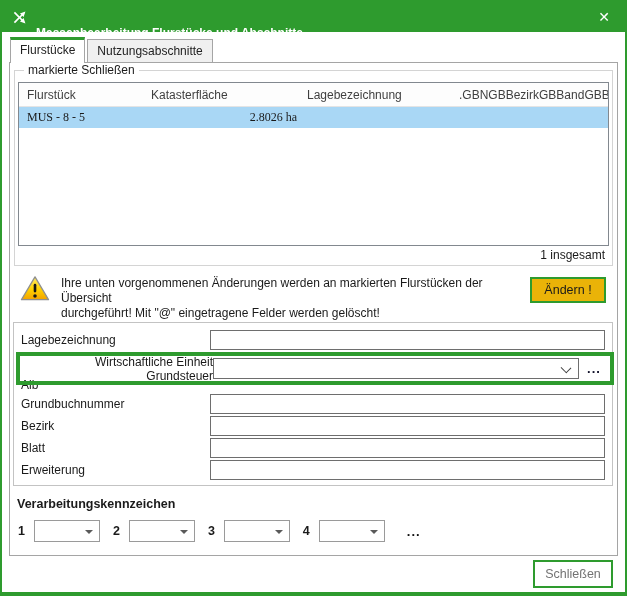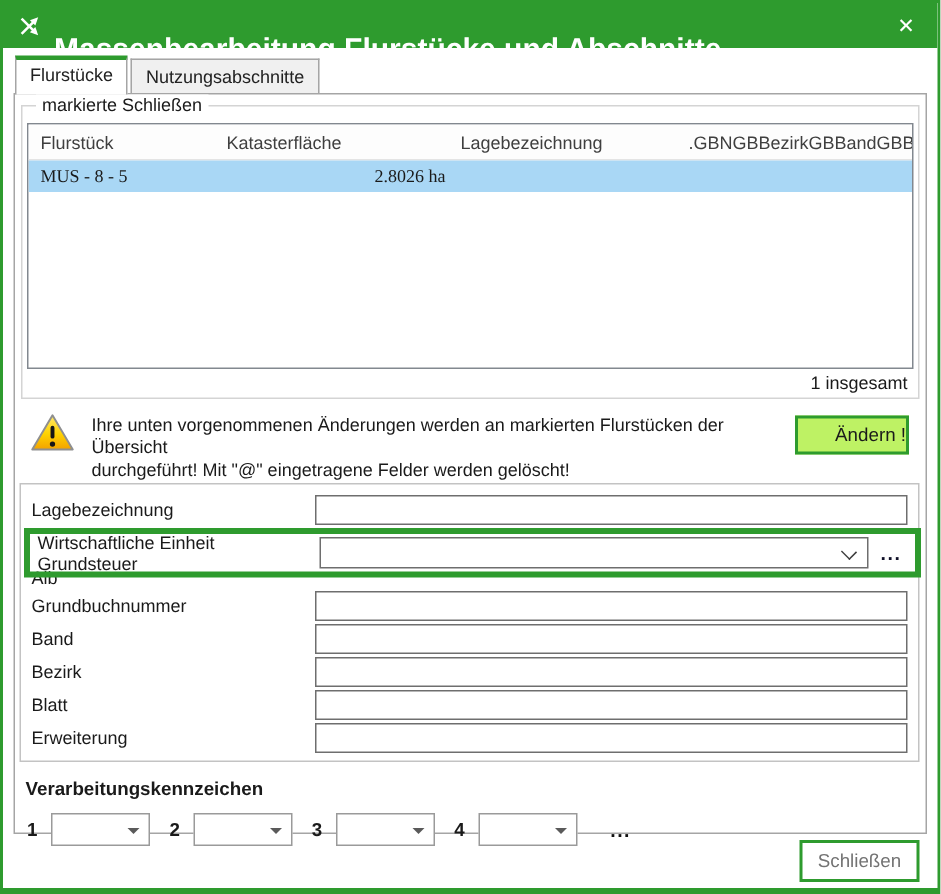--- a/index.html
+++ b/index.html
@@ -12,21 +12,21 @@
   *{box-sizing:border-box;margin:0;padding:0;}
   body{background:#cfcfcf;font-family:"Liberation Sans",sans-serif;}
   .window{
     width:627px;height:596px;background:#fff;position:relative;
     border:2px solid var(--green);border-bottom-width:4px;
     font-size:12px;color:#1a1a1a;overflow:hidden;
   }
   
   .titlebar{height:30px;background:var(--green);display:flex;align-items:center;padding:0 9px;gap:8px;}
   .titlebar .app-icon{width:17px;height:17px;flex:none;}
-  .titlebar .title{color:#fff;font-weight:bold;font-size:20px;flex:1;white-space:nowrap;margin-top:32px;}
+  .titlebar .title{color:#fff;font-weight:bold;font-size:12px;flex:1;white-space:nowrap;margin-top:32px;}
   .titlebar .close{color:#fff;font-size:14px;width:24px;text-align:center;cursor:default;line-height:30px;}
   
   .tabstrip{display:flex;margin:5px 4px 0 8px;position:relative;z-index:3;align-items:flex-end;}
   .tab{
     background:#f0f0f0;border:1px solid var(--border-mid);border-bottom:none;
     padding:4px 9px 4px;margin-right:2px;color:#222;height:23px;
   }
   .tab.active{
     background:#fff;border-top:3px solid var(--green);height:26px;
     padding-top:3px;margin-bottom:-1px;position:relative;z-index:4;
@@ -47,37 +47,37 @@
   .cell-gb{flex:1;text-align:right;overflow:hidden;padding-right:1px;}
   .trow{display:flex;height:21px;align-items:center;white-space:nowrap;font-family:Liberation Serif, serif;}
   .trow.selected{background:var(--sel);}
   .trow .cell-kat{text-align:right;padding-right:4px;}
   .gb-count{position:absolute;right:7px;bottom:3px;}
   
   .warnrow{display:flex;align-items:flex-start;padding:8px 4px 0 7px;gap:11px;height:54px;}
   .warnicon{width:30px;height:27px;flex:none;margin-top:1px;}
   .warntext{flex:1;line-height:15px;padding-top:2px;}
   .applybtn{
-    border:2px solid var(--green);background:#bef264;color:#1a1a1a;
+    border:2px solid var(--green);background:#eab308;color:#1a1a1a;
     font-family:"Liberation Sans",sans-serif;font-size:12.5px;
-    padding:4px 0;width:76px;margin:3px 4px 0 0;cursor:default;text-align:right;
+    padding:4px 0;width:76px;margin:3px 4px 0 0;cursor:default;
   }
   
   .formpanel{border:1px solid #c3c3c3;margin:2px 1px 0 0;padding:5px 0 4px 4px;position:relative;background:#fff;}
   .frow{display:flex;align-items:center;height:21px;margin:1px 0;}
   .frow .flabel{width:192px;flex:none;padding-left:3px;}
   .frow input{
     flex:1;height:20px;border:1px solid var(--border-dark);margin-right:7px;
     font-family:"Liberation Sans",sans-serif;font-size:12px;padding:0 4px;outline:none;
   }
   .weg-wrap{
     border:4px solid var(--green);display:flex;align-items:center;
     margin:2px -2px -7px -2px;padding:2px 1px 2px 2px;position:relative;z-index:2;height:33px;
   }
-  .weg-wrap .flabel{width:191px;flex:none;padding-left:3px;}
+  .weg-wrap .flabel{width:191px;flex:none;padding-left:3px;text-align:right;}
   .combo{flex:1;height:21px;border:1px solid var(--border-dark);position:relative;background:#fff;}
   .combo .chev{
     position:absolute;right:8px;top:5px;width:8px;height:8px;
     border-right:1.6px solid #3c3c3c;border-bottom:1.6px solid #3c3c3c;
     transform:rotate(45deg) scaleY(.9);
   }
   .dots-btn{width:30px;text-align:center;font-weight:bold;letter-spacing:1px;color:#101028;cursor:default;background:none;border:none;font-size:13px;font-family:"Liberation Sans",sans-serif;}
   .alb-row{height:14px;margin:0;display:flex;align-items:flex-end;}
   .alb-row .flabel{padding-left:3px;}
   
@@ -176,24 +176,20 @@
 
       <div class="alb-row">
         <span class="flabel">Alb</span>
       </div>
 
       <div class="frow">
         <span class="flabel">Grundbuchnummer</span>
         <input type="text" value="" style="">
       </div>
 
-      <div class="frow">
-        <span class="flabel">Band</span>
-        <input type="text" value="" style="">
-      </div>
 
       <div class="frow">
         <span class="flabel">Bezirk</span>
         <input type="text" value="" style="">
       </div>
 
       <div class="frow">
         <span class="flabel">Blatt</span>
         <input type="text" value="" style="">
       </div>

